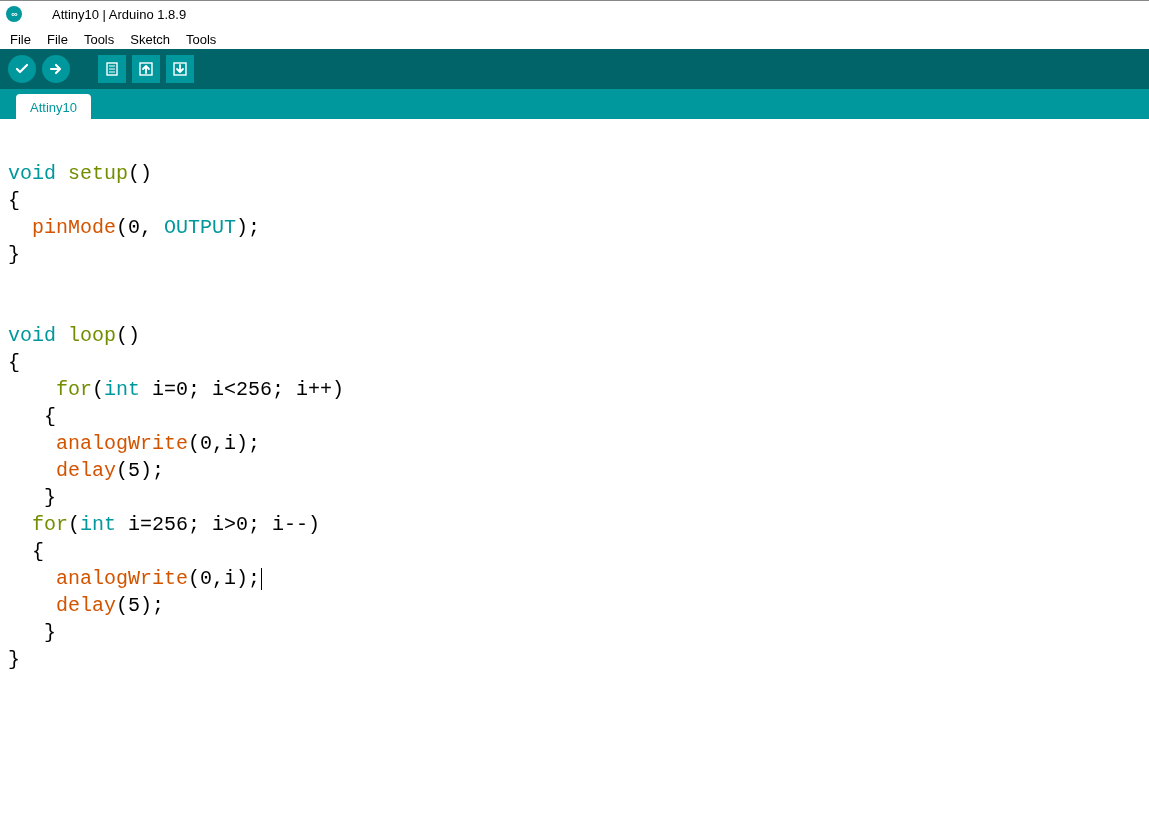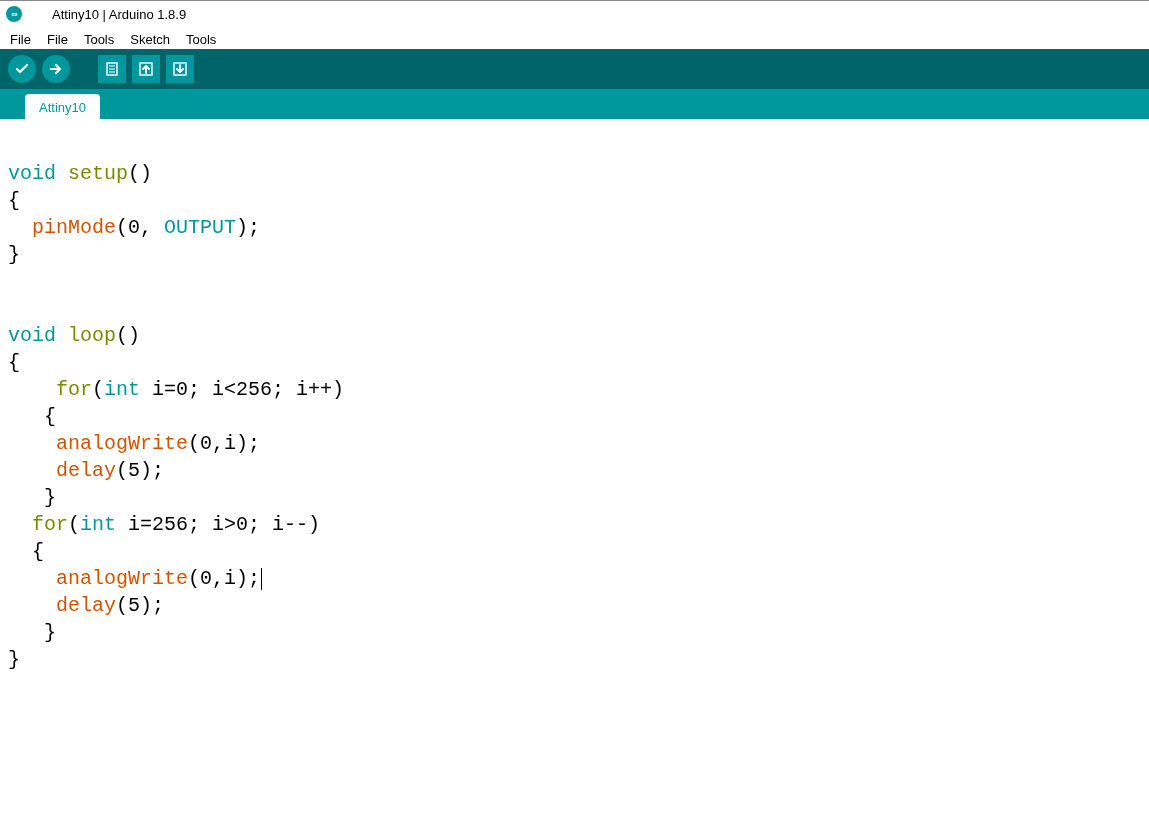--- a/index.html
+++ b/index.html
@@ -76,21 +76,21 @@
     justify-content: center;
     cursor: pointer;
   }
   .tool-gap { width: 16px; }
   
   .tabstrip {
     height: 30px;
     background: #00979d;
     display: flex;
     align-items: flex-end;
-    padding-left: 25px;
+    padding-left: 16px;
   }
   .tab {
     background: #fff;
     padding: 6px 14px 4px 14px;
     border-top-left-radius: 4px;
     border-top-right-radius: 4px;
     font-size: 13px;
     color: #00979d;
     cursor: default;
   }

